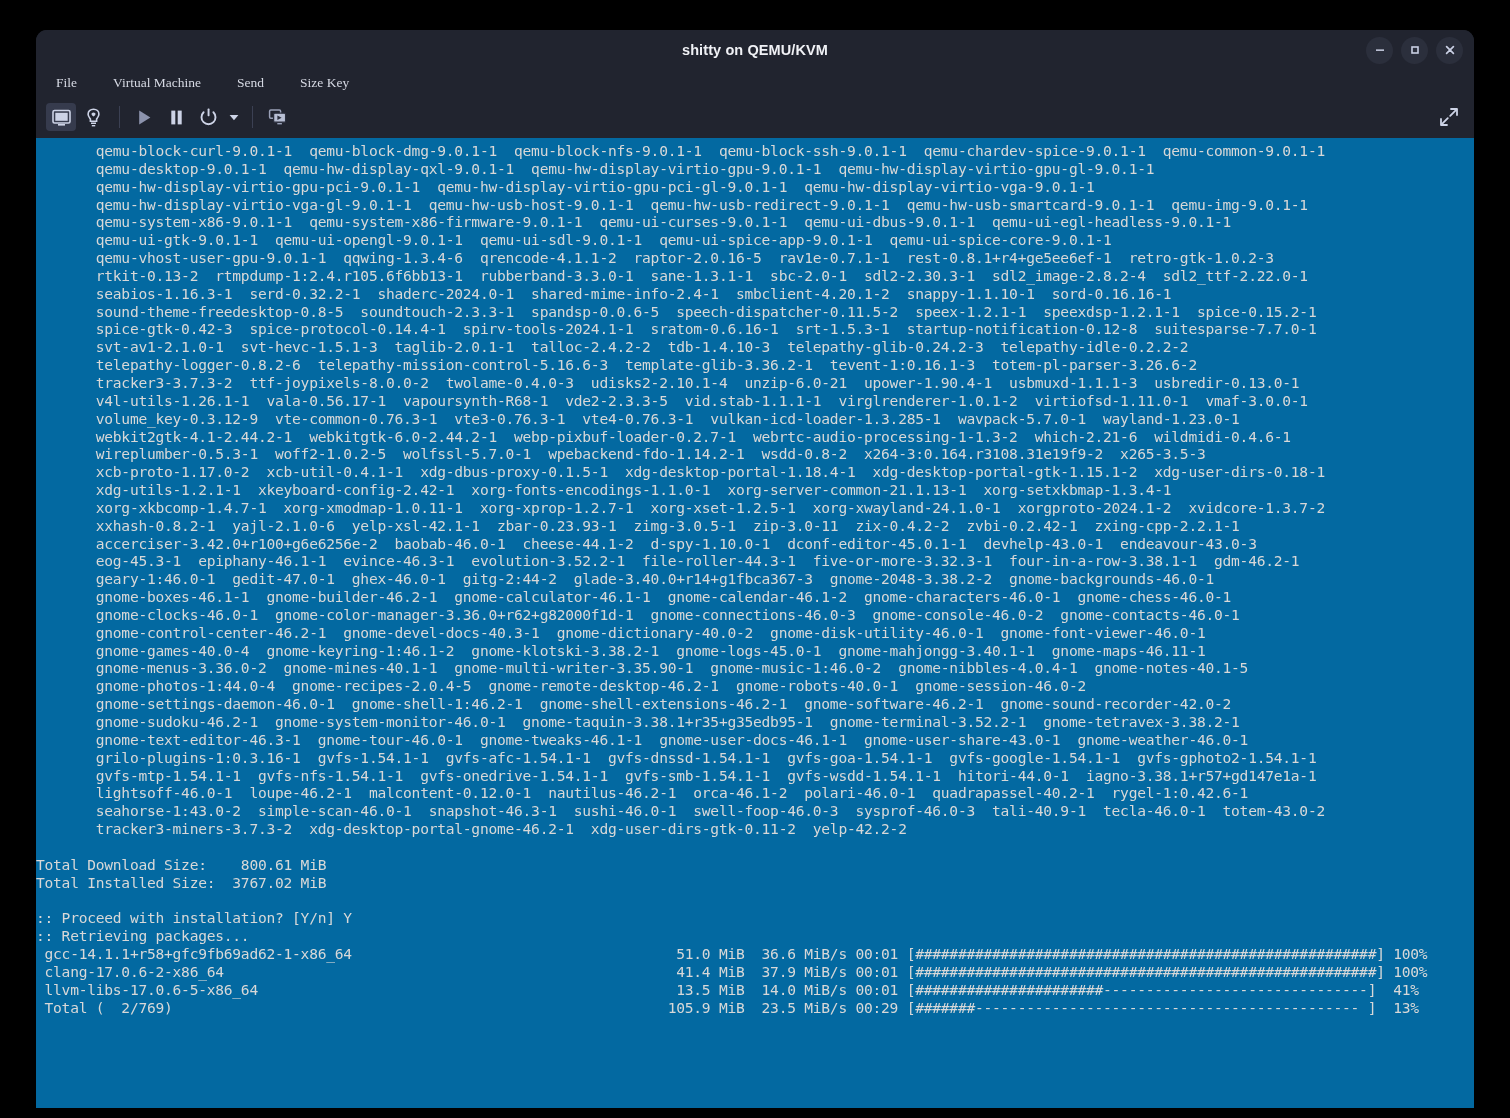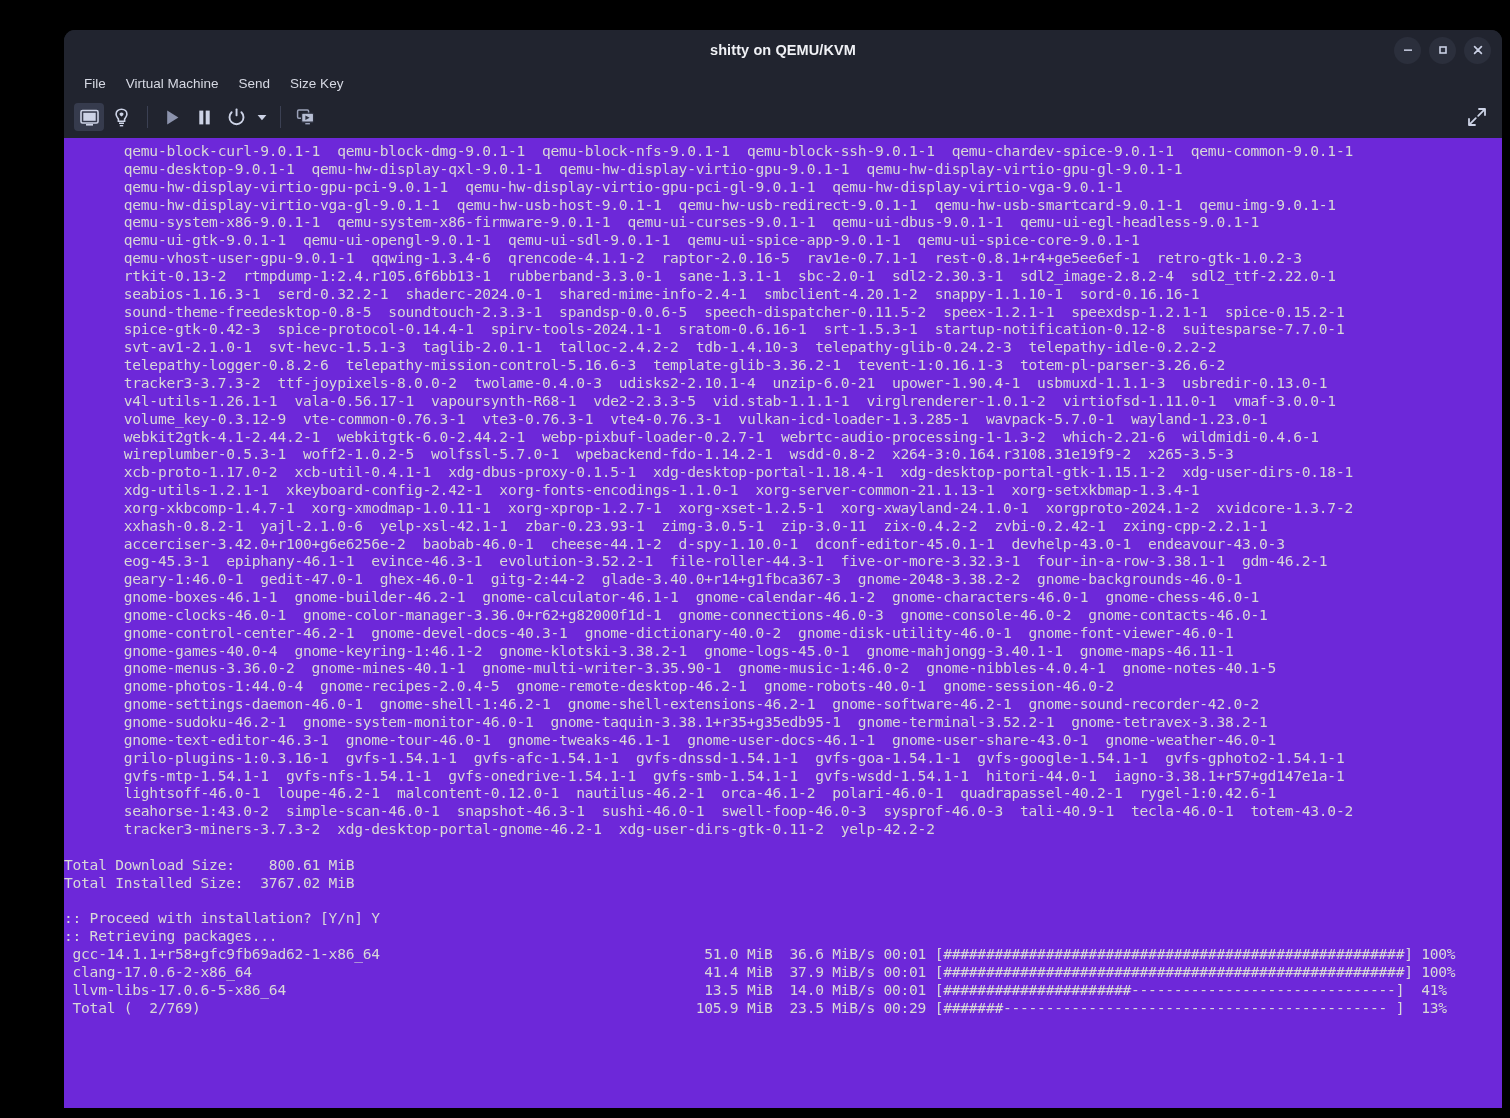--- a/index.html
+++ b/index.html
@@ -19,21 +19,20 @@
   
   #vm-window {
     position: absolute;
     left: 36px; top: 30px;
     width: 1438px; height: 1078px;
     background: #21242f;
     border-radius: 11px 11px 0 0;
     display: flex;
     flex-direction: column;
     overflow: hidden;
-    margin-left: 28px;
   }
 
   
   #titlebar {
     position: relative;
     height: 40px;
     min-height: 40px;
     background: #21242f;
     display: flex;
     align-items: center;
@@ -64,21 +63,22 @@
   }
   .win-btn svg { display: block; }
 
   
   #menubar {
     height: 26px;
     min-height: 26px;
     display: flex;
     align-items: center;
     padding-left: 10px;
-    gap: 0px;
+    gap: 16px;
+    font-family: Liberation Serif, serif;
   }
   .menu-item {
     font-size: 13.5px;
     color: #d6d9e3;
     padding: 2px 10px;
     cursor: pointer;
     white-space: nowrap;
   }
 
   
@@ -115,21 +115,21 @@
     position: absolute;
     right: 12px;
     top: 0; height: 42px;
     display: flex; align-items: center;
   }
   .tb-icon-fs { cursor: pointer; width: 26px; height: 26px; display:flex; align-items:center; justify-content:center;}
 
   
   #console {
     flex: 1;
-    background: #6d28d9;
+    background: #0369a1;
     position: relative;
     overflow: hidden;
   }
   #term {
     position: absolute;
     left: 0; top: 0;
     width: 1438px;
     padding: 4px 0 0 0;
     font-family: "DejaVu Sans Mono", "Liberation Mono", monospace;
     font-size: 14.6px;

